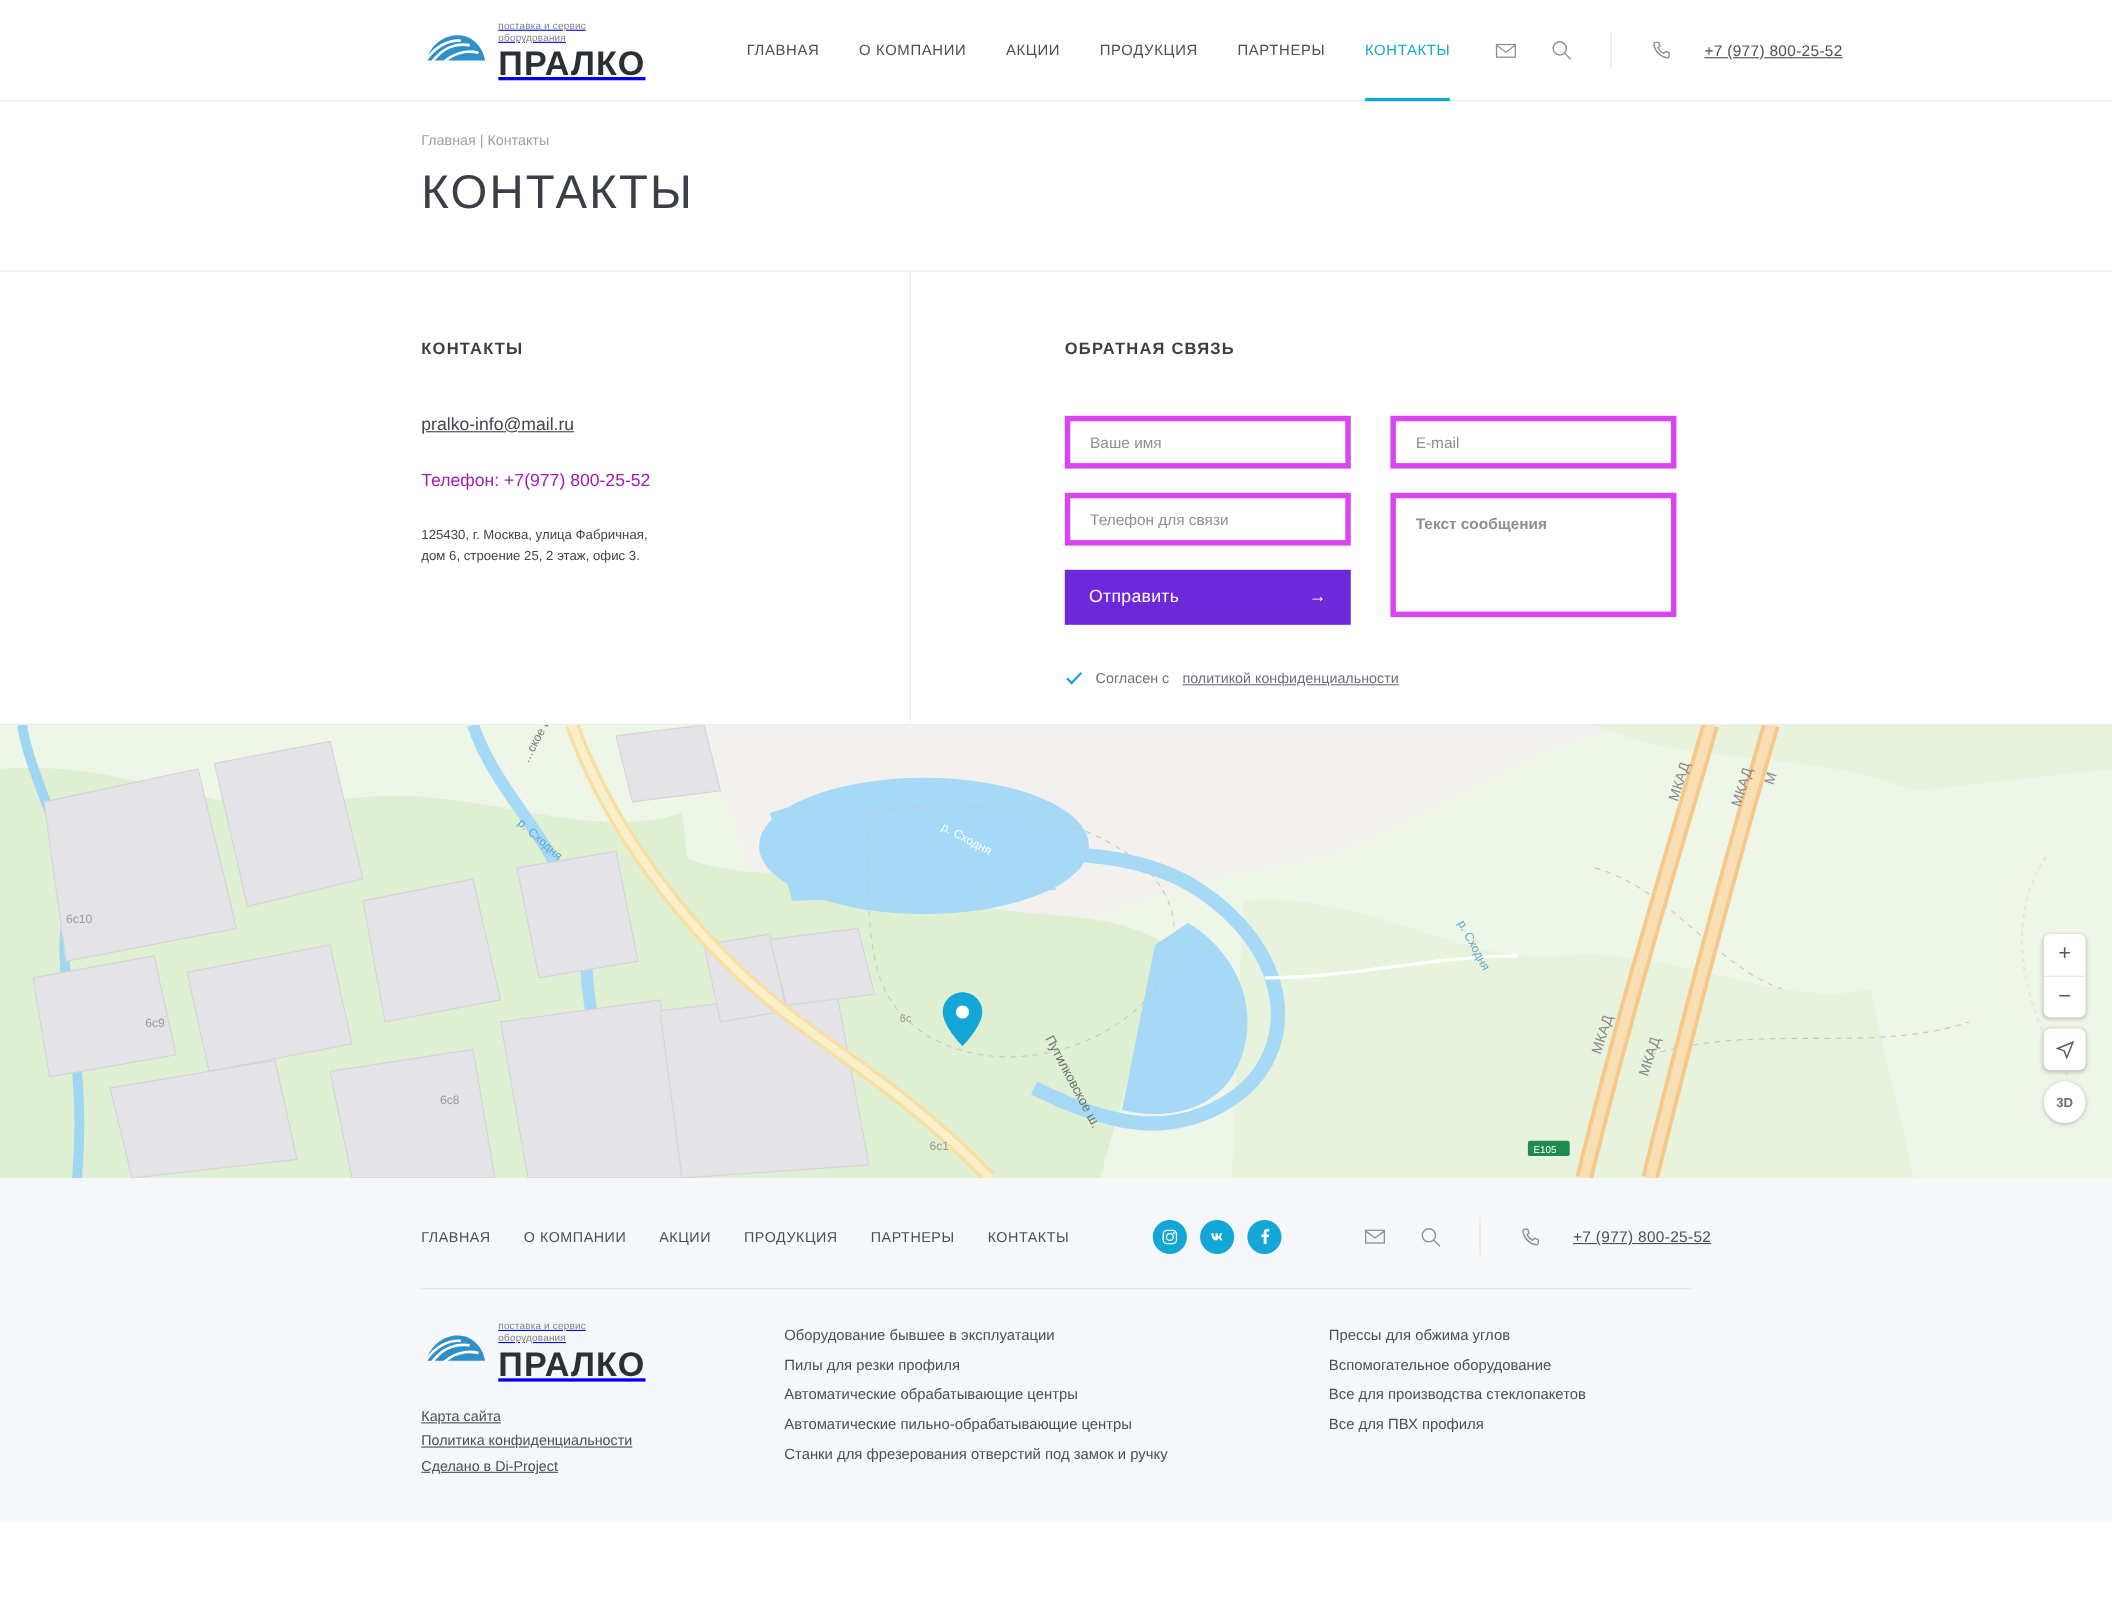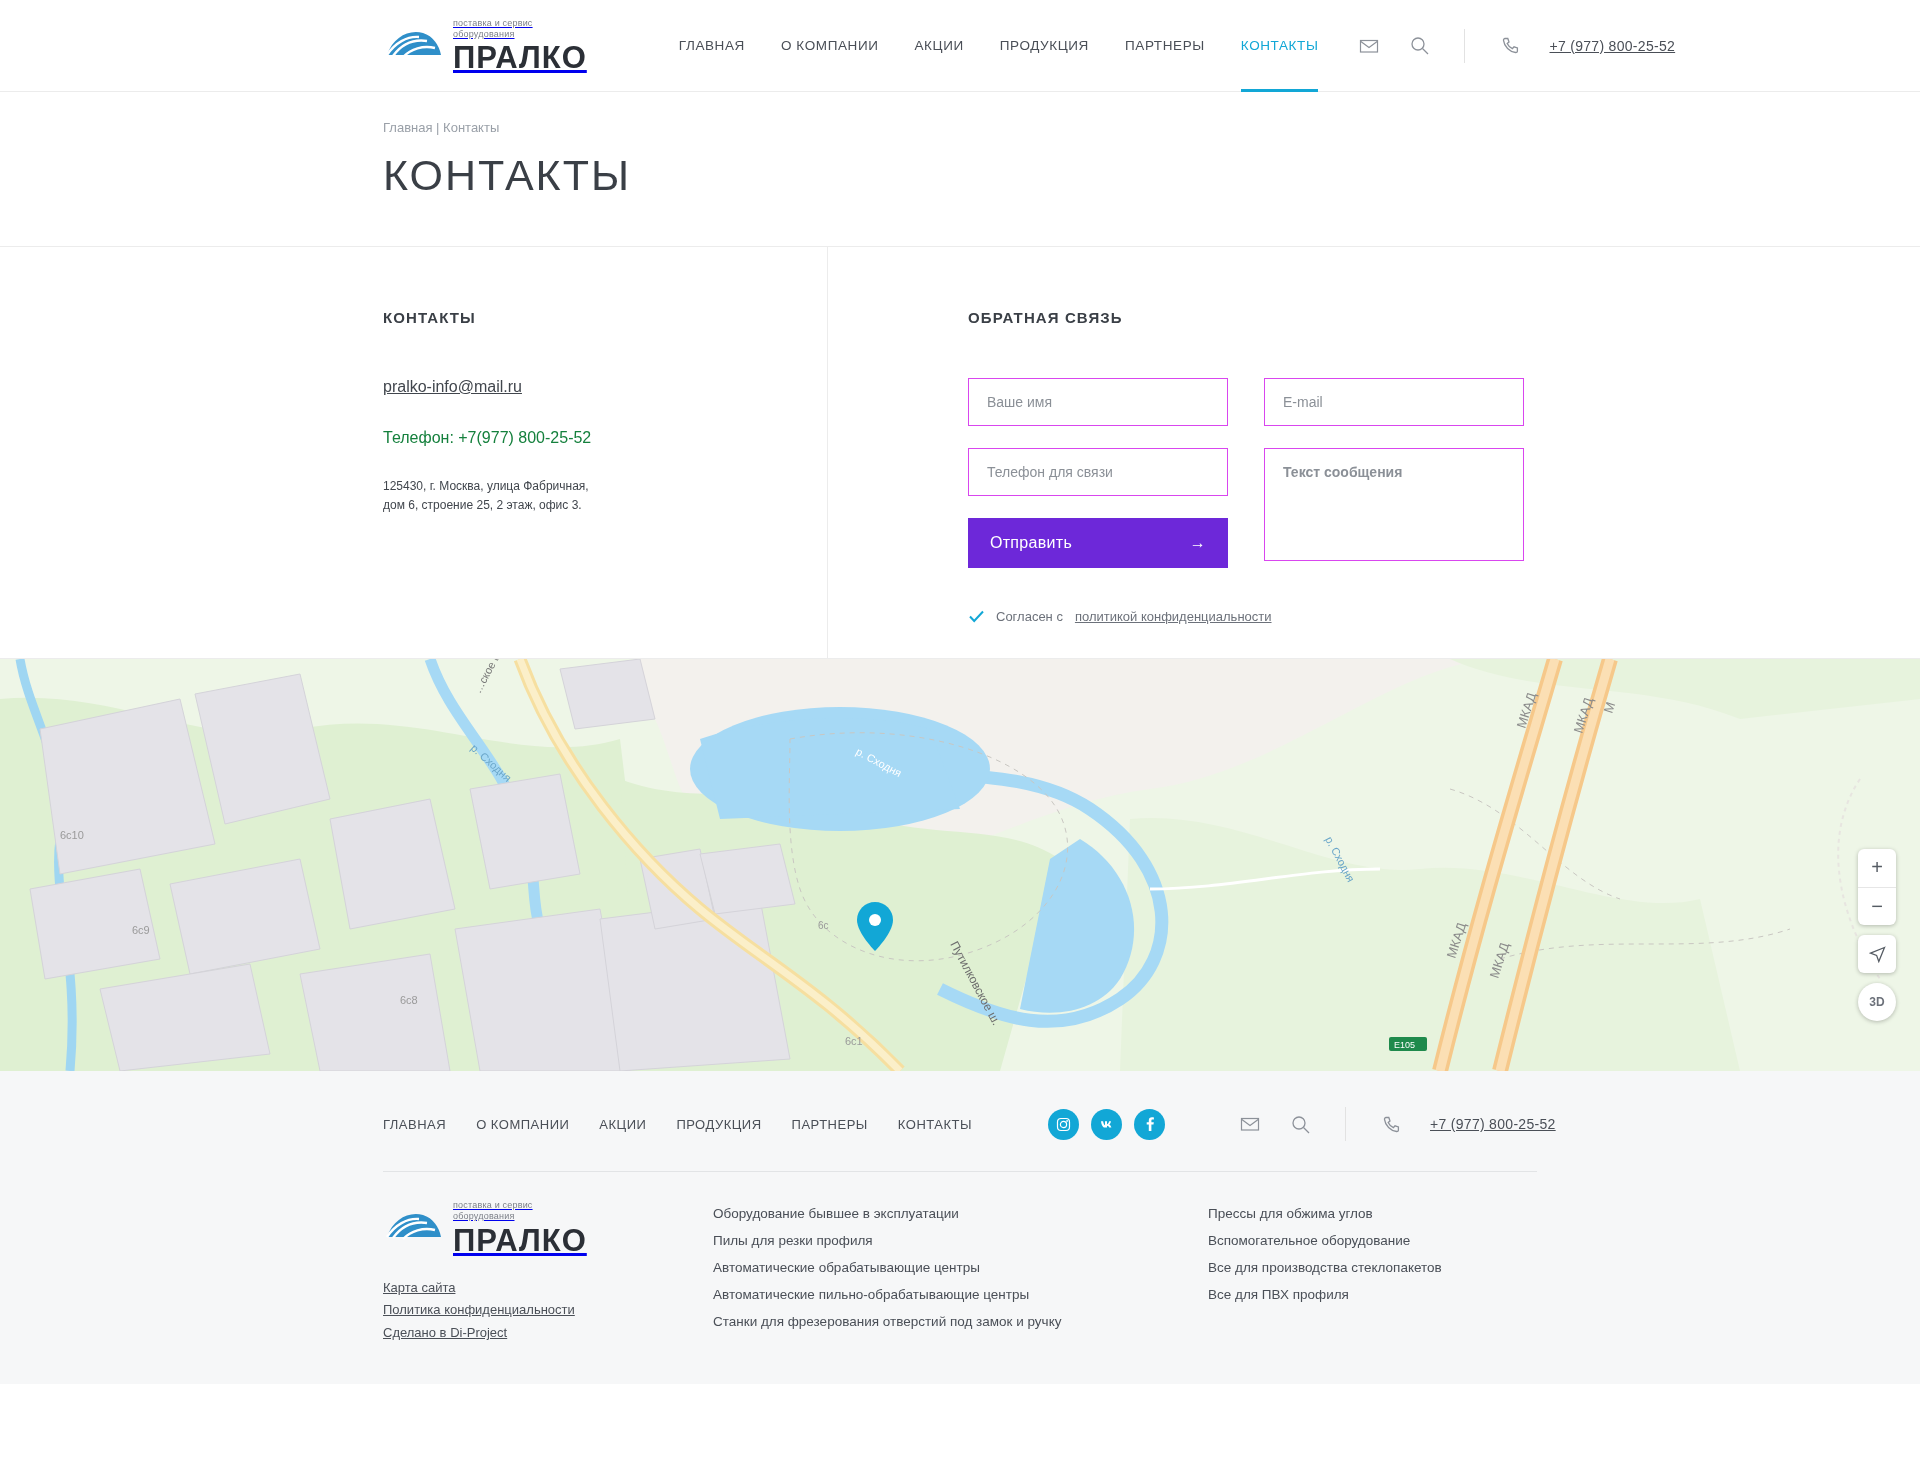--- a/index.html
+++ b/index.html
@@ -137,42 +137,42 @@
   }
   .email-link {
     font-size: 16px;
     color: #41464d;
     text-decoration: underline;
     display: inline-block;
     margin-bottom: 30px;
   }
   .contact-line {
     font-size: 16px;
-    color: #15803d;
+    color: #a21caf;
     line-height: 1.55;
     margin-bottom: 26px;
   }
   .contact-addr {
     font-size: 12px;
     color: #41464d;
     line-height: 1.6;
     max-width: 330px;
   }
 
   
   .form-grid {
     display: grid;
     grid-template-columns: 260px 260px;
     column-gap: 36px;
     row-gap: 22px;
     width: 560px;
   }
   .fld {
     height: 48px;
-    border: 1px solid #d946ef;
+    border: 5px solid #d946ef;
     background: #fff;
     padding: 0 18px;
     font-size: 14px;
     color: #4a4f57;
     font-family: "Liberation Sans", sans-serif;
     outline: none;
   }
   .fld::placeholder { color: #8b9097; }
   .msg {
     grid-column: 2;

